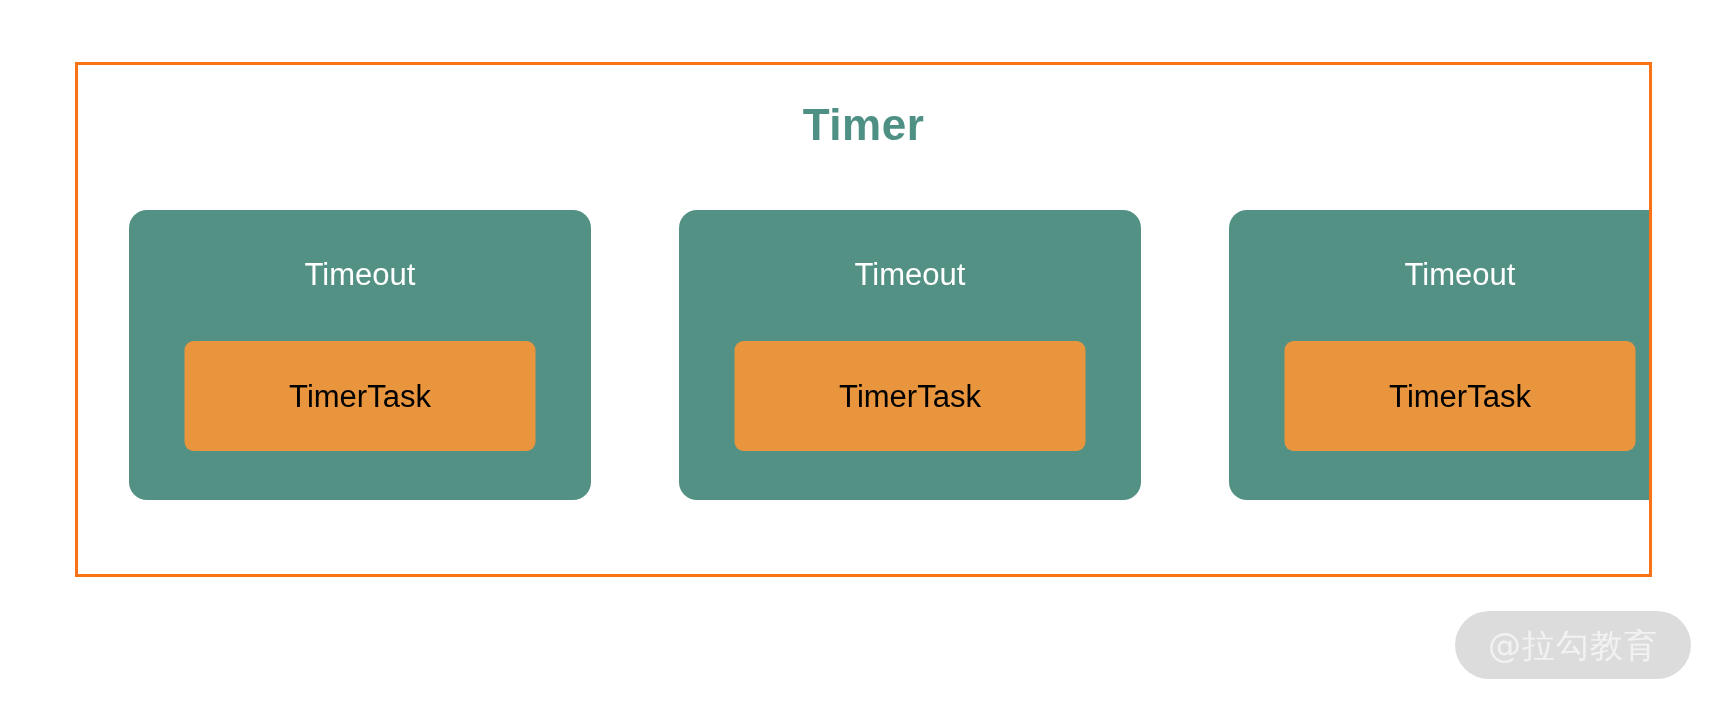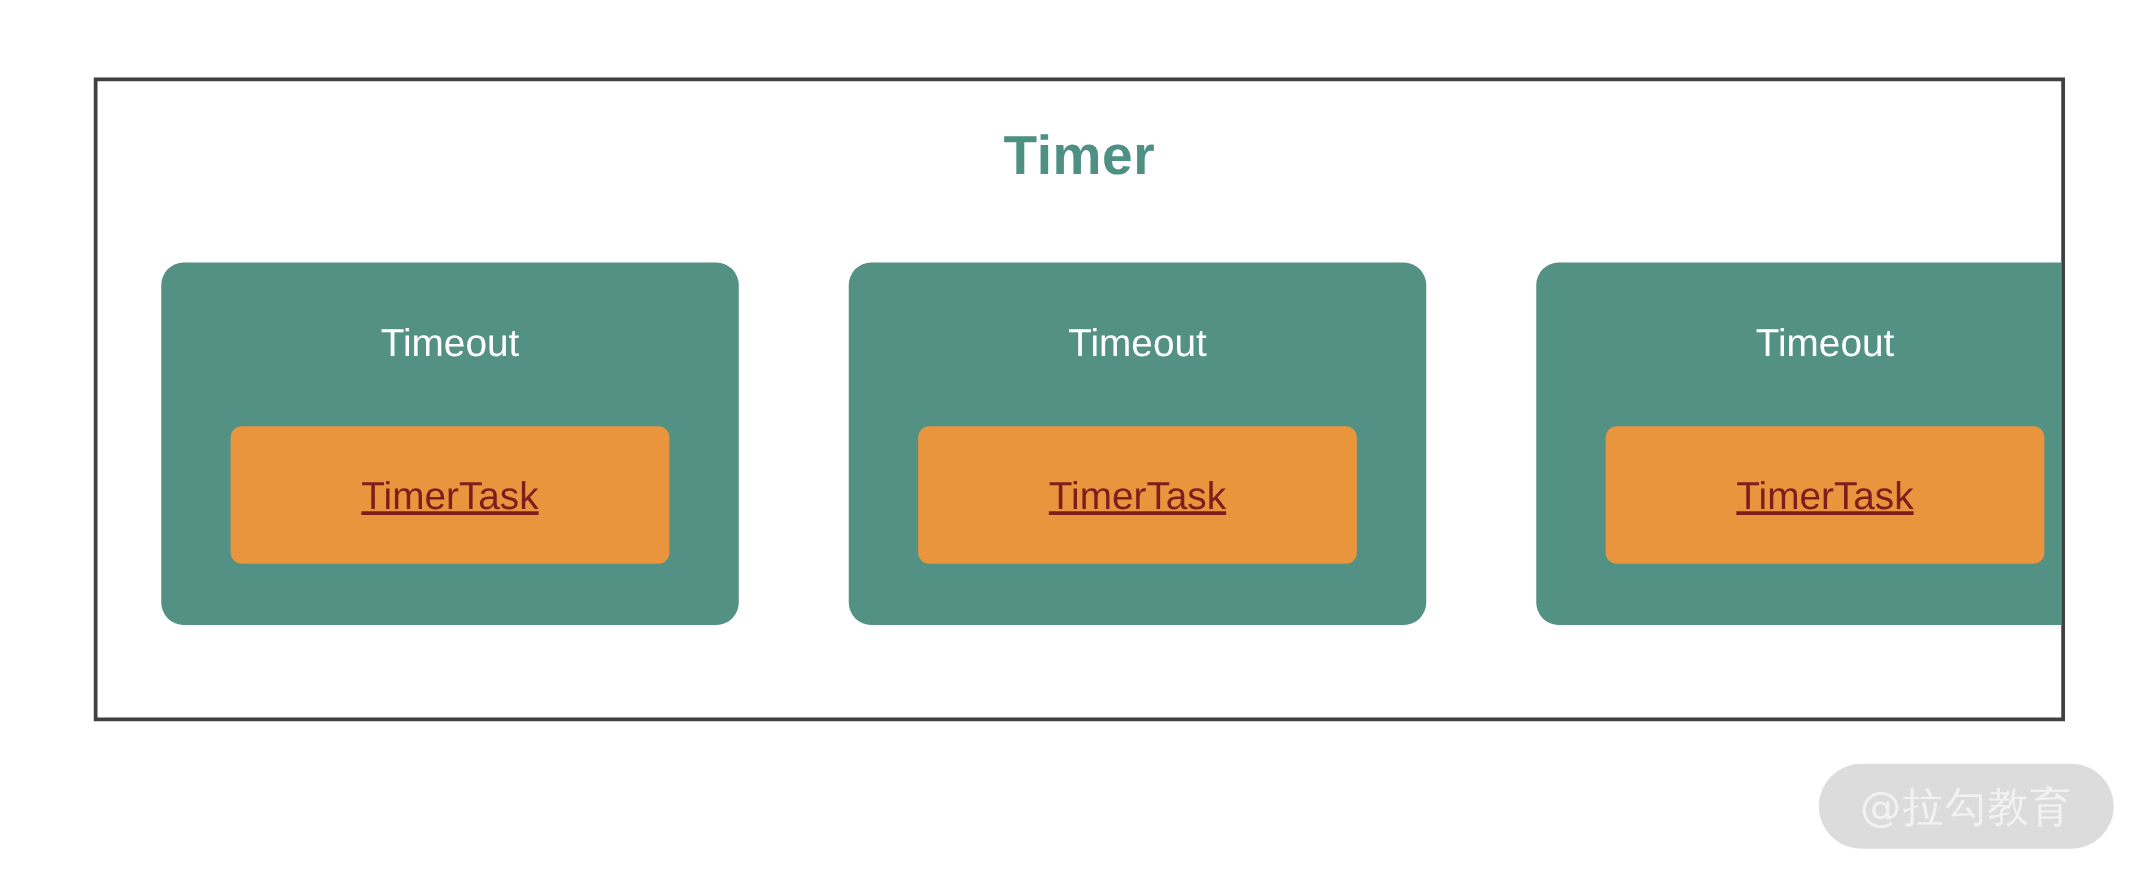--- a/index.html
+++ b/index.html
@@ -16,21 +16,21 @@
   }
 
   
   #diagram-frame {
     position: absolute;
     left: 75px;
     top: 62px;
     width: 1577px;
     height: 515px;
     box-sizing: border-box;
-    border: 3px solid #404040;
+    border: 3px solid #f97316;
     background: #ffffff;
     overflow: hidden;
   }
 
   
   #diagram-title {
     position: absolute;
     left: 0;
     top: 38px;
     width: 100%;
@@ -84,25 +84,24 @@
     width: 351px;
     height: 110px;
     background: #E9953E;
     border-radius: 9px;
     display: flex;
     align-items: center;
     justify-content: center;
   }
 
   .timertask-label {
-    color: #7f1d1d;
+    color: #000000;
     font-size: 31px;
     font-weight: normal;
     line-height: 1;
-    text-decoration: underline;
   }
 
   
   #watermark {
     position: absolute;
     left: 1455px;
     top: 611px;
     width: 236px;
     height: 68px;
     border-radius: 34px;

